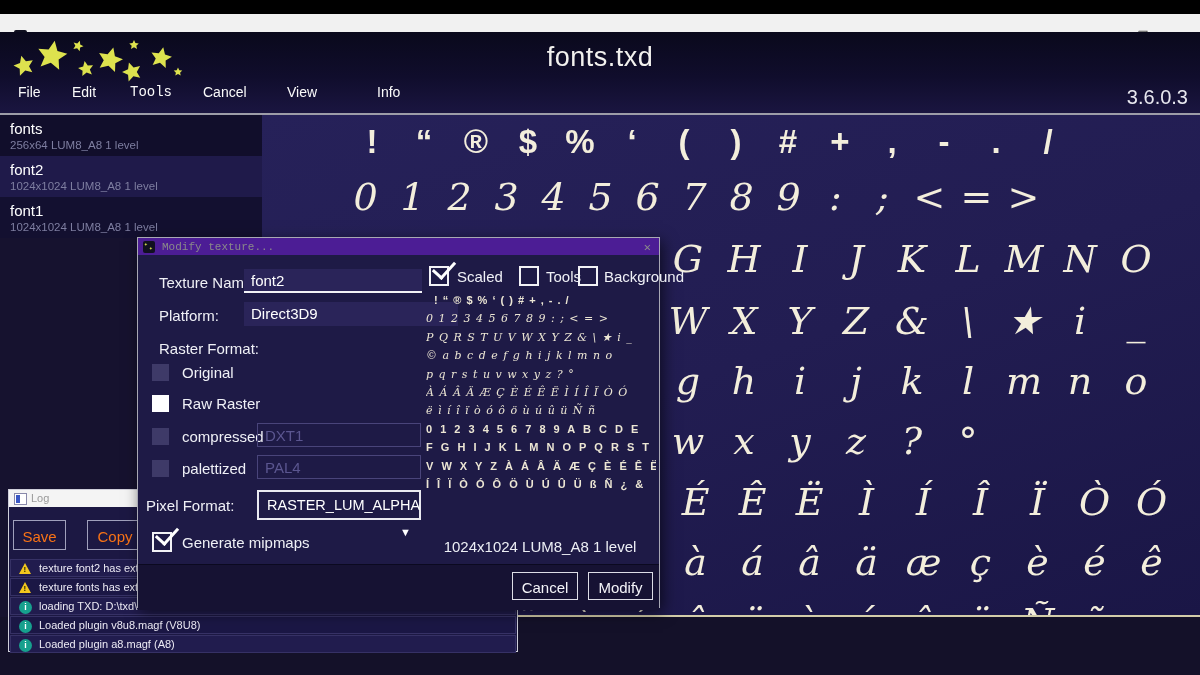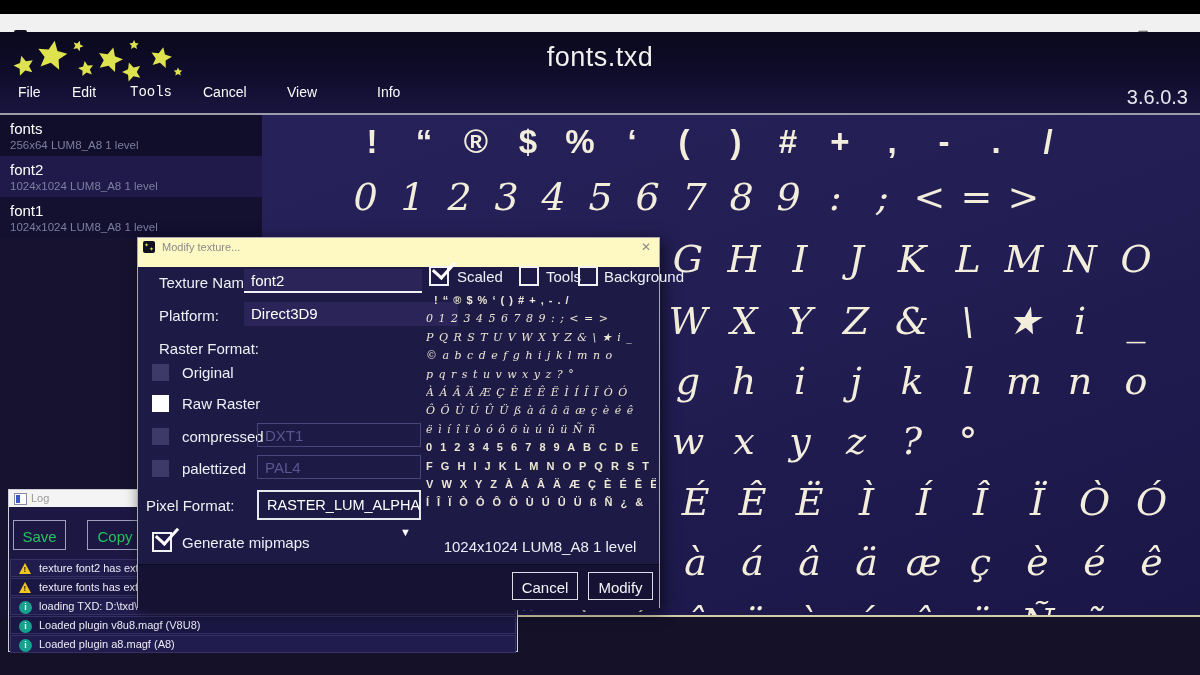--- a/index.html
+++ b/index.html
@@ -44,37 +44,37 @@
   
   .bottombar{left:0;top:617px;width:1200px;height:58px;background:#141129;}
 
   
   .logwin{left:8px;top:489px;width:510px;height:163px;background:#1c1843;border:1px solid #cfcfda;
           z-index:5;box-sizing:border-box;}
   .log-titlebar{position:absolute;left:0;top:0;width:100%;height:17px;background:#f4f4f4;}
   .log-ticon{position:absolute;left:5px;top:3px;width:11px;height:10px;background:#fff;border:1px solid #8888aa;}
   .log-ticon i{position:absolute;left:1px;top:1px;width:4px;height:8px;background:#3a57c4;}
   .log-title{position:absolute;left:22px;top:2px;font-size:11px;color:#9a9a9a;}
-  .log-btn{position:absolute;top:30px;height:30px;border:1px solid #a0a0bc;color:#22c55e;
+  .log-btn{position:absolute;top:30px;height:30px;border:1px solid #a0a0bc;color:#f97316;
            font-size:15px;text-align:center;line-height:30px;background:transparent;box-sizing:border-box;}
   .log-entry{position:absolute;left:1px;width:506px;height:18px;border:1px solid #363165;
              box-sizing:border-box;background:#211c4e;}
   .log-entry.alt{background:#1b1745;}
   .log-text{position:absolute;left:28px;top:2px;font-size:11px;color:#eceaf4;white-space:nowrap;}
   .icon-warn{position:absolute;left:8px;top:3px;width:0;height:0;
              border-left:6.5px solid transparent;border-right:6.5px solid transparent;
              border-bottom:11px solid #f2c71d;}
   .icon-warn i{position:absolute;left:-1.5px;top:1.5px;font-style:normal;font-weight:bold;font-size:8px;color:#241f00;}
   .icon-info{position:absolute;left:8px;top:2.5px;width:13px;height:13px;border-radius:50%;
              background:#17a08e;color:#fff;font-weight:bold;font-size:9px;line-height:13px;text-align:center;}
 
   
   .dialog{left:137px;top:237px;width:523px;height:371px;z-index:10;background:#1e1a46;
           border:1px solid #a8a8b4;box-sizing:border-box;box-shadow:3px 4px 14px rgba(0,0,0,.6);}
-  .dlg-titlebar{position:absolute;left:0;top:0;width:100%;height:29px;background:#fef9c3;}
+  .dlg-titlebar{position:absolute;left:0;top:0;width:100%;height:17px;background:#4c1d95;font-family:Liberation Mono, monospace;}
   .dlg-icon{position:absolute;left:5px;top:3px;width:12px;height:12px;background:#101020;border-radius:2px;}
   .dlg-icon i{position:absolute;font-style:normal;color:#d9e04c;font-size:6px;line-height:6px;}
   .dlg-title{position:absolute;left:24px;top:3px;font-size:11px;color:#8a8a8a;}
   .dlg-close{position:absolute;right:8px;top:2px;font-size:12px;color:#8a8a8a;cursor:default;}
   .lbl{position:absolute;font-size:15px;color:#eff0f6;white-space:nowrap;}
   .field{position:absolute;height:24px;background:#2a2459;color:#fff;font-size:15px;
          line-height:24px;padding-left:7px;box-sizing:border-box;}
   .field.underline{border-bottom:2px solid #f2f2f6;}
   .field.ghost{background:transparent;border:1px solid #49447a;color:#5b5690;line-height:24px;}
   .dropdown{position:absolute;height:30px;border:2px solid #e9e9f0;background:transparent;color:#fff;
@@ -413,21 +413,20 @@
     <span class="cb empty" style="left:440px;top:28px;width:20px;height:20px;"></span>
     <span class="lbl" style="left:466px;top:30px;">Background</span>
 
     <div class="mini">
         <div class="mini-row sym">! “ ® $ % ‘ ( ) # + , - . /</div>
         <div class="mini-row">0 1 2 3 4 5 6 7 8 9 : ; &lt; = &gt;</div>
         <div class="mini-row">P Q R S T U V W X Y Z &amp; \ ★ i _</div>
         <div class="mini-row">© a b c d e f g h i j k l m n o</div>
         <div class="mini-row">p q r s t u v w x y z ? °</div>
         <div class="mini-row">À Á Â Ä Æ Ç È É Ê Ë Ì Í Î Ï Ò Ó</div>
-        <div class="mini-row">Ô Ö Ù Ú Û Ü ß à á â ä æ ç è é ê</div>
         <div class="mini-row">ë ì í î ï ò ó ô ö ù ú û ü Ñ ñ</div>
         <div class="mini-row bold">0 1 2 3 4 5 6 7 8 9  A B C D E</div>
         <div class="mini-row bold">F G H I J K L M N O P Q R S T U</div>
         <div class="mini-row bold">V W X Y Z À Á Â Ä Æ Ç È É Ê Ë Ì</div>
         <div class="mini-row bold">Í Î Ï Ò Ó Ô Ö Ù Ú Û Ü ß Ñ ¿ &amp;</div>
       </div>
     <span class="dim-info">1024x1024 LUM8_A8 1 level</span>
 
     <div class="dlg-footer">
       <button class="dlg-btn" style="left:374px;width:66px;">Cancel</button>

